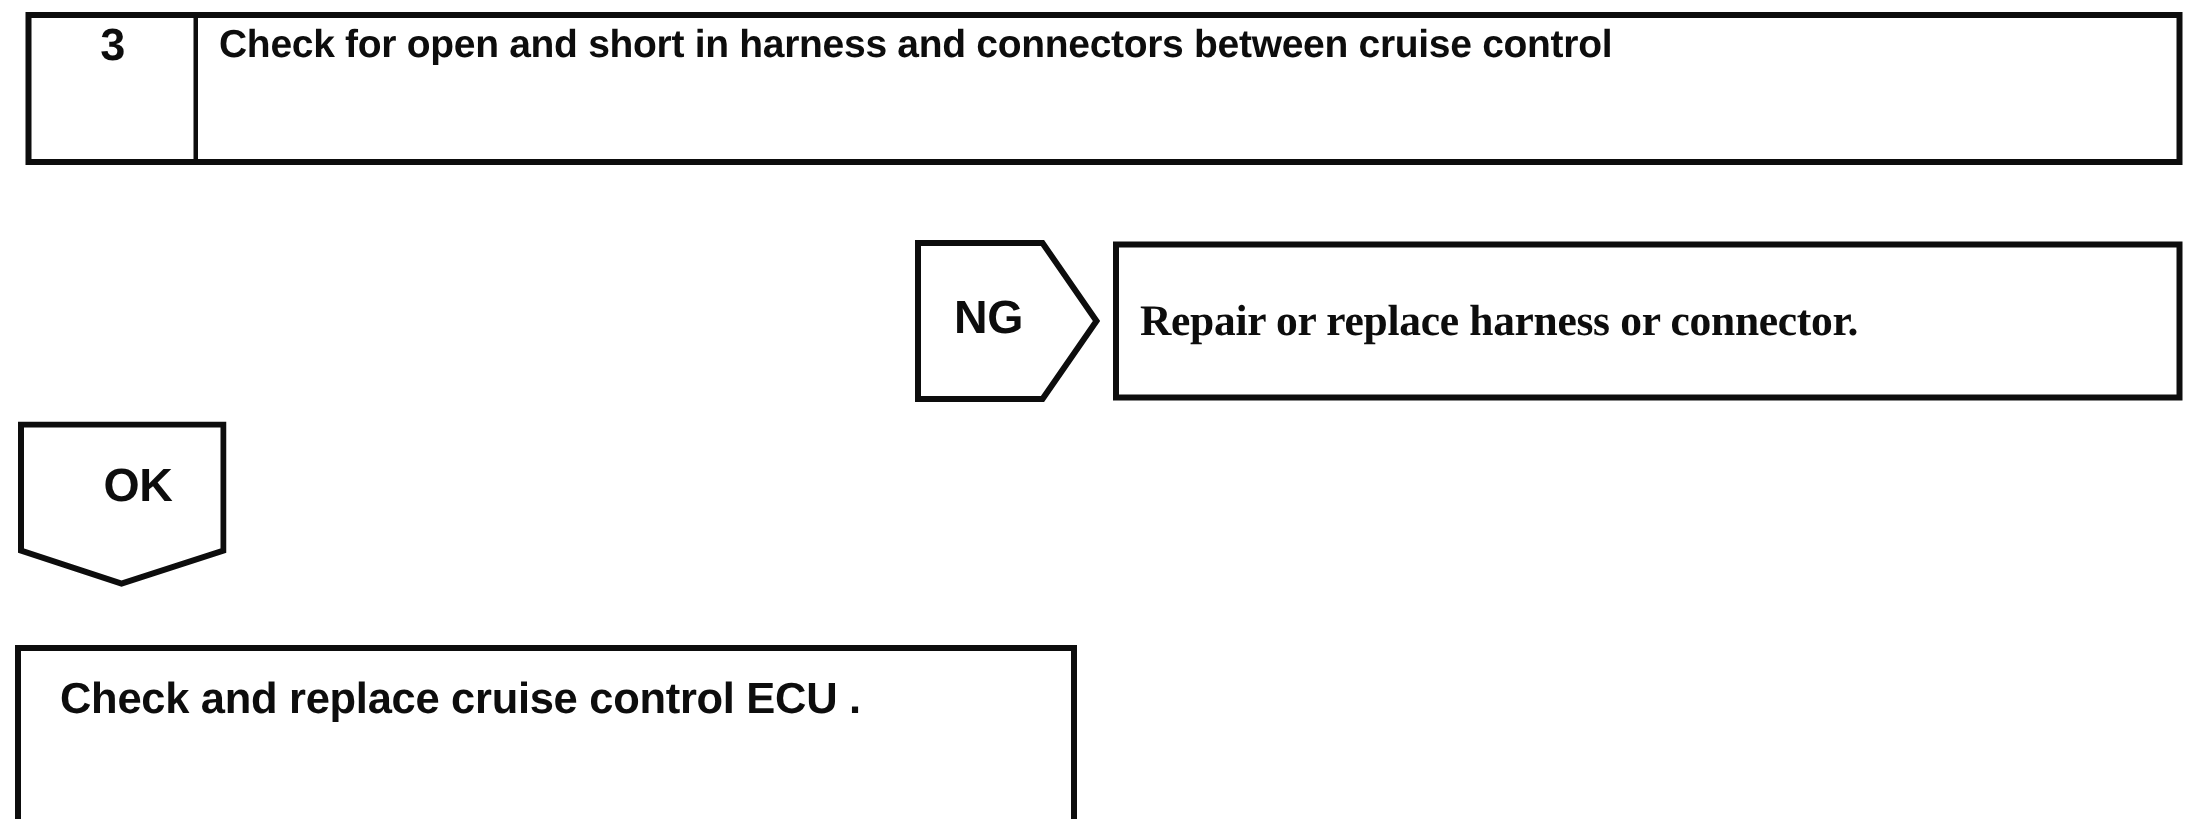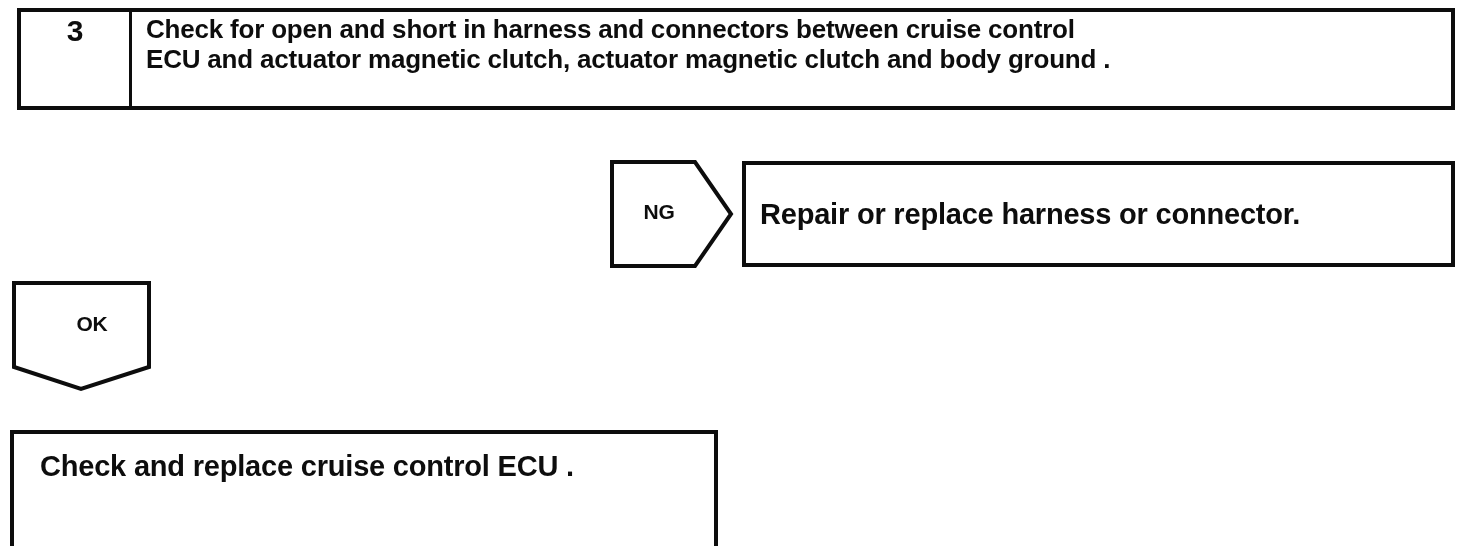--- a/index.html
+++ b/index.html
@@ -39,56 +39,56 @@
     white-space: nowrap;
   }
   
   .pent { position: absolute; }
   .pent svg { display: block; }
   .pent .label {
     position: absolute;
     display: flex;
     align-items: center;
     justify-content: center;
-    font-size: 21px;
+    font-size: 31px;
     letter-spacing: -0.2px;
   }
   .ng-pent { left: 610px; top: 160px; width: 124px; height: 108px; }
   .ng-pent .label { left: 10px; top: 0; width: 78px; height: 104px; }
   .ok-pent { left: 12px; top: 281px; width: 139px; height: 112px; }
   .ok-pent .label { left: 0; top: 0; width: 160px; height: 86px; }
   
   .ng-box {
     left: 742px; top: 161px; width: 713px; height: 106px;
     display: flex; align-items: center;
     padding-left: 14px;
     font-size: 29px;
     letter-spacing: -0.2px;
     white-space: nowrap;
+    font-family: Liberation Serif, serif;
   }
   .ok-box {
     left: 10px; top: 430px; width: 708px; height: 131px;
     padding: 16px 0 0 26px;
     font-size: 29px;
     letter-spacing: -0.2px;
     white-space: nowrap;
   }
 </style>
 </head>
 <body>
 
 <div class="canvas">
 
   <div class="box step-box">
     <div class="num-cell">
       <span>3</span>
     </div>
     <div class="step-text">
       <div>Check for open and short in harness and connectors between cruise control</div>
-      <div>ECU and actuator magnetic clutch, actuator magnetic clutch and body ground .</div>
     </div>
   </div>
 
   <div class="pent ng-pent">
     <svg width="124" height="108" viewBox="0 0 124 108">
       <polygon points="2,2 85,2 121,54 85,106 2,106" fill="#ffffff" stroke="#0d0d0d" stroke-width="4" stroke-linejoin="miter"></polygon>
     </svg>
     <div class="label">NG</div>
   </div>
 

